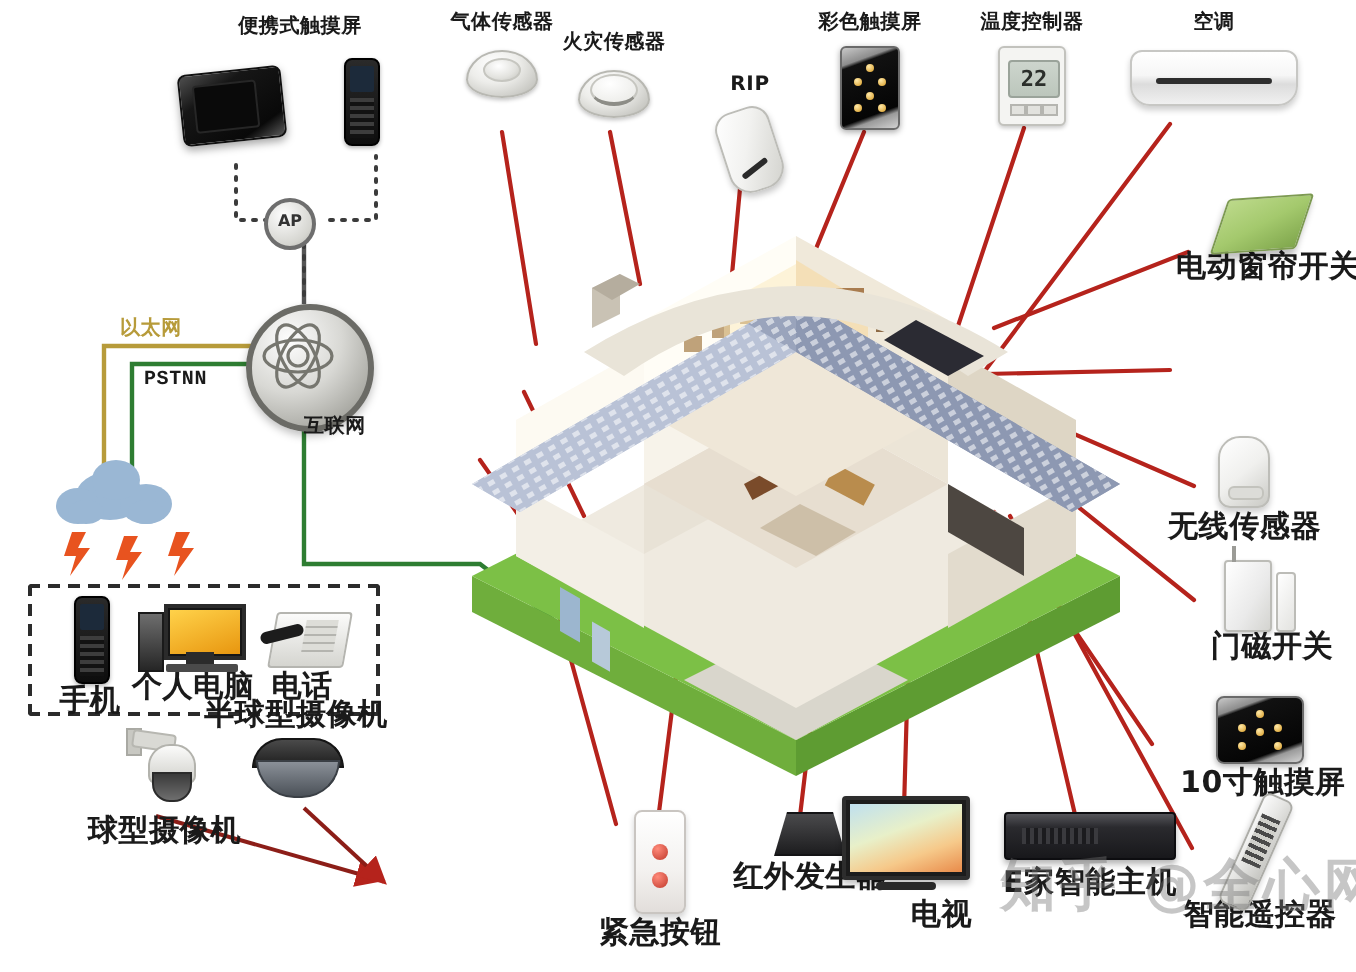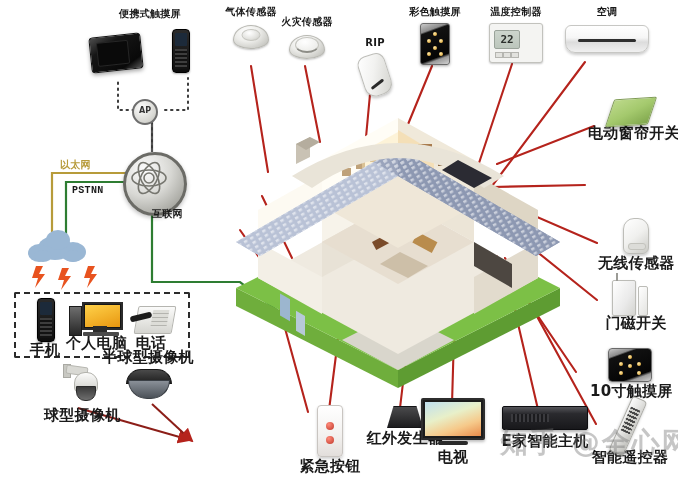--- a/index.html
+++ b/index.html
@@ -433,42 +433,42 @@
         <span class="kd" style="left:6px;top:15px;"></span>
       <span class="kd" style="left:18px;top:15px;"></span>
         <span class="kd" style="left:12px;top:22px;"></span>
       <span class="kd" style="left:6px;top:28px;"></span>
         <span class="kd" style="left:18px;top:28px;"></span>
     </div>
   </div>
 
   <div class="node" style="left:478px;top:6px;width:76px;">
     <div class="cap">温度控制器</div>
-    <div class="thermo dev" style="margin-top:6px;padding-left:20px;">
+    <div class="thermo dev" style="margin-top:6px;">
       <div class="scr">22</div>
       <div class="bt" style="left:5px;"></div>
         <div class="bt" style="left:13px;"></div>
         <div class="bt" style="left:21px;"></div>
     </div>
   </div>
 
   <div class="node" style="left:544px;top:6px;width:126px;">
     <div class="cap">空调</div>
     <div class="ac dev" style="margin-top:8px;"></div>
   </div>
 
   <div class="node" style="left:588px;top:96px;width:90px;">
     <div style="position:relative;height:32px;">
       <div class="curtainsw" style="position:absolute;left:22px;top:2px;"></div>
     </div>
     <div class="cap lat">电动窗帘开关</div>
   </div>
 
 
-  <div class="node" style="left:598px;top:218px;width:76px;">
+  <div class="node" style="left:584px;top:218px;width:76px;">
     <div class="pir dev"></div>
     <div class="cap lat" style="margin-top:4px;">无线传感器</div>
   </div>
 
   <div class="node" style="left:600px;top:280px;width:72px;">
     <div style="position:relative;height:38px;margin-left:12px;">
       <div class="doorsensor">
           <div class="ant"></div>
         </div>
       <div class="doorsensor2"></div>
@@ -581,21 +581,21 @@
   <div class="node" style="left:366px;top:406px;width:78px;">
     <div class="irblaster dev"></div>
     <div class="cap lat" style="margin-top:5px;">红外发生器</div>
   </div>
 
   <div class="node" style="left:420px;top:398px;width:66px;">
     <div class="tv dev">
       <div class="scr"></div>
         <div class="stand"></div>
     </div>
-    <div class="cap lat" style="margin-top:12px;">电视</div>
+    <div class="cap lat" style="margin-top:12px;text-align:right;">电视</div>
   </div>
 
   <div class="node" style="left:498px;top:406px;width:94px;">
     <div class="ehost dev" style="margin-left:4px;">
         <div class="vent"></div>
       </div>
     <div class="cap lat" style="margin-top:6px;">E家智能主机</div>
   </div>
 
   <div class="watermark" style="left:500px;top:424px;">知乎 @全心网络</div>

